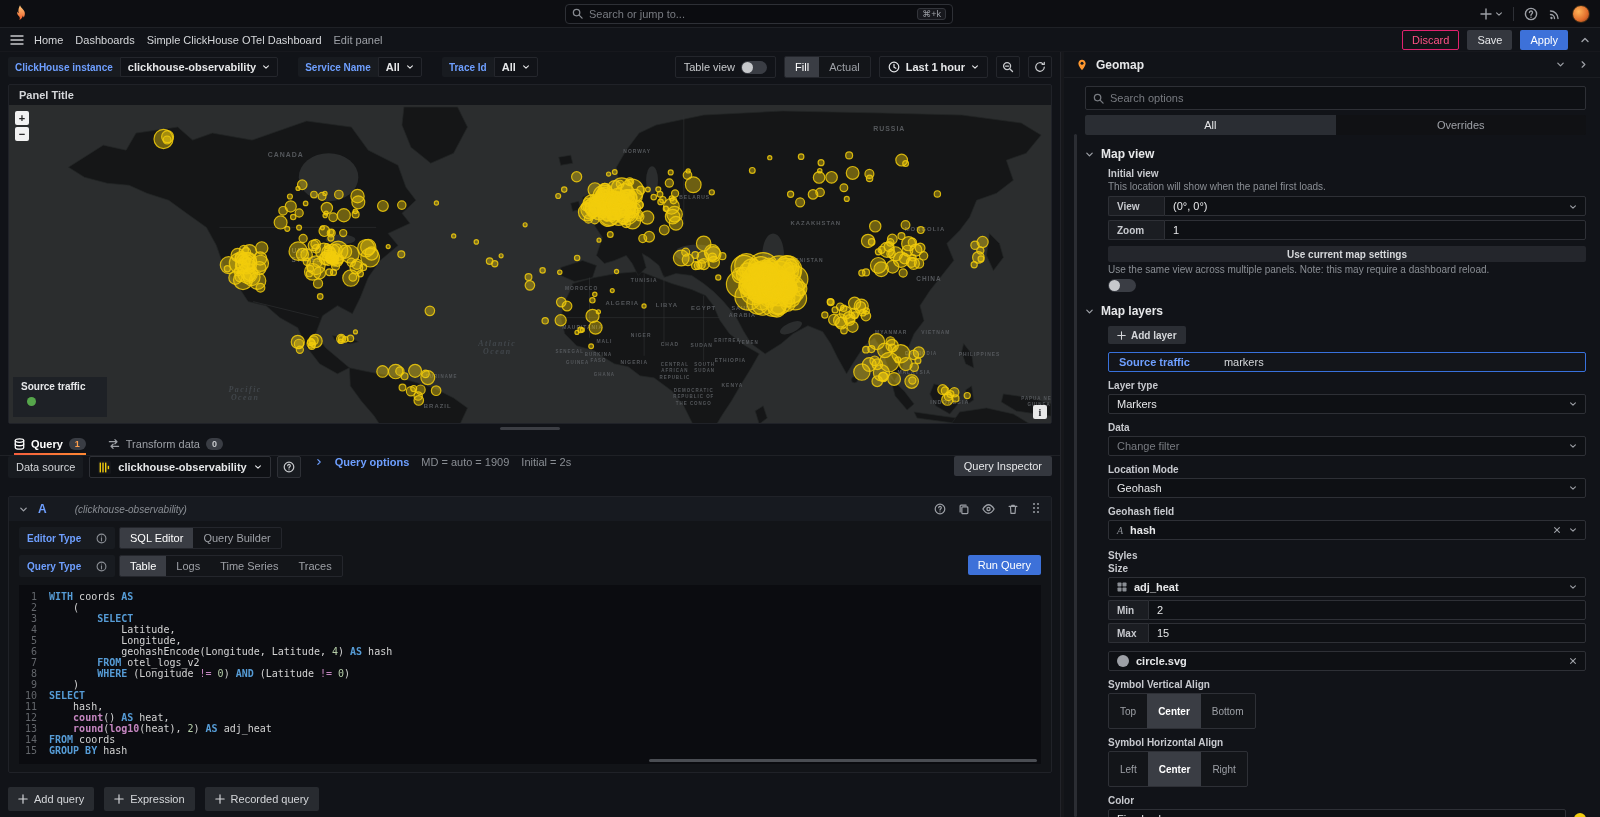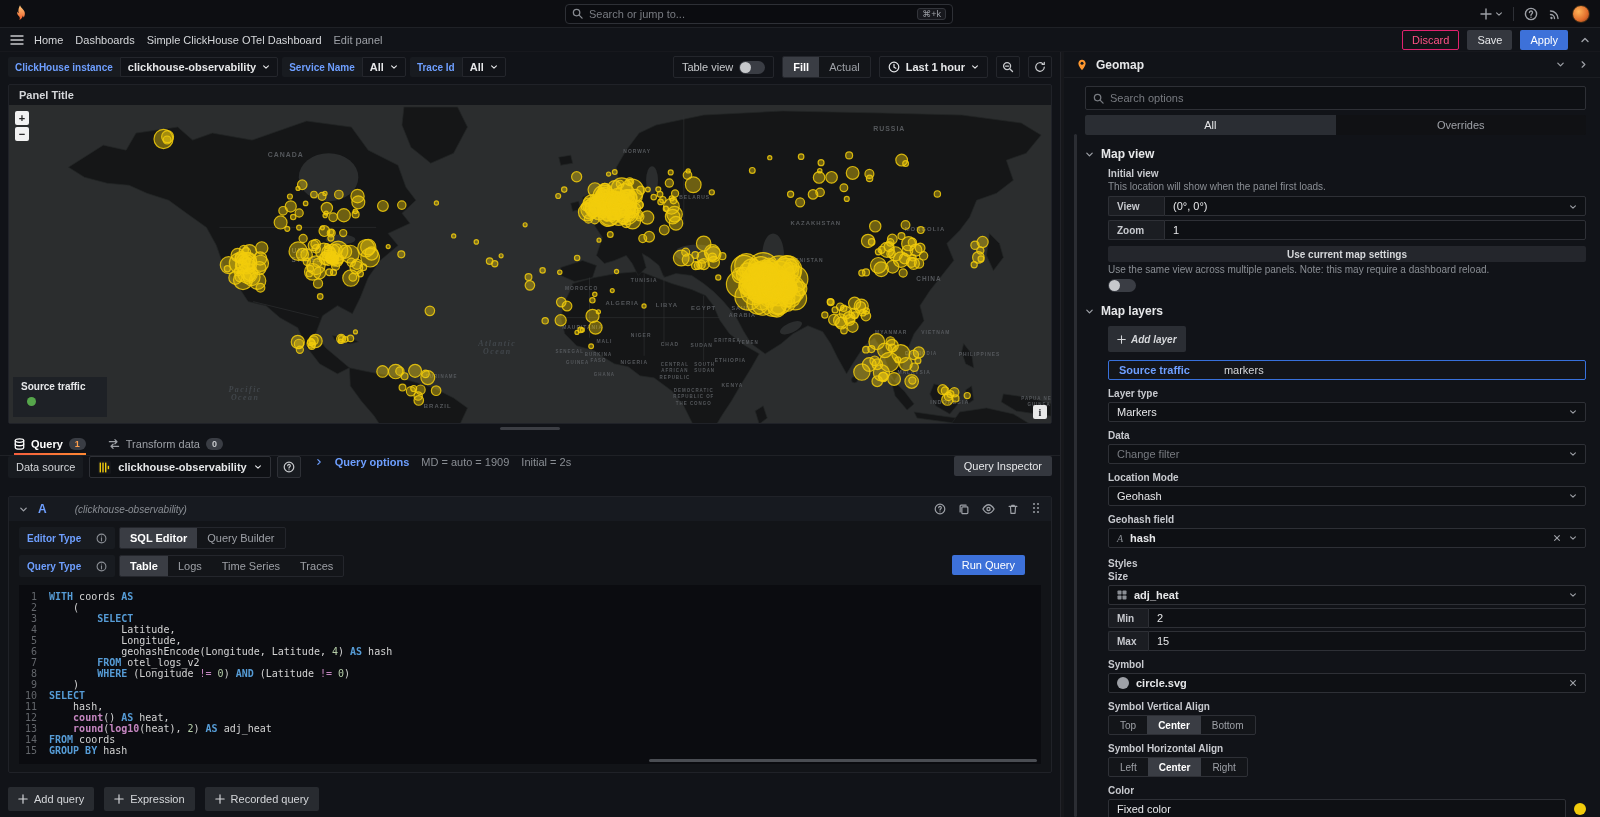--- a/index.html
+++ b/index.html
@@ -32,31 +32,31 @@
   .btn-blue { background:#3d71d9; color:#fff; }
   .chev-up-btn { color:#9da0a6; margin-left:4px; }
 
   
   .workspace { display:flex; height:765px; }
   .main { width:1060px; position:relative; }
   .vsplit { width:4px; background:#16171b; border-left:1px solid #222329; }
   .options { width:536px; background:#111318; position:relative; }
 
   
-  .toolbar { height:30px; display:flex; align-items:center; padding:0 8px; gap:4px; }
+  .toolbar { height:30px; display:flex; align-items:center; padding:0 8px; gap:20px; }
   .varset { display:flex; align-items:center; }
   .varlabel { background:#181b20; color:#6e9fff; font-size:10px; font-weight:bold; height:20px; display:flex; align-items:center; padding:0 7px; border-radius:2px 0 0 2px; }
   .varval { background:#111318; border:1px solid #24262c; height:20px; display:flex; align-items:center; gap:6px; padding:0 7px; font-size:11px; font-weight:bold; color:#e6e7e9; border-radius:0 2px 2px 0; }
   .toolbar-right { margin-left:auto; display:flex; align-items:center; gap:8px; }
   .tv-group { display:flex; align-items:center; gap:6px; border:1px solid #24262c; border-radius:2px; height:22px; padding:0 8px; color:#c7c9cc; font-size:11px; }
   .switch { width:26px; height:13px; border-radius:8px; background:#3a3d44; position:relative; }
   .switch .knob { position:absolute; left:1px; top:1px; width:11px; height:11px; border-radius:50%; background:#c7c9cc; }
   .seg { display:flex; border:1px solid #24262c; background:#131519; border-radius:2px; height:22px; overflow:hidden; }
   .seg .opt { padding:0 10px; display:flex; align-items:center; font-size:11px; color:#9da0a6; cursor:pointer; }
-  .seg .opt.on { background:#3a3d44; color:#fff; font-weight:bold; }
+  .seg .opt.on { background:#3a3d44; color:#fff; font-weight:normal; }
   .timebtn { display:flex; align-items:center; gap:6px; border:1px solid #24262c; border-radius:2px; height:22px; padding:0 8px; color:#e6e7e9; font-size:11px; font-weight:bold; }
   .iconbtn { border:1px solid #24262c; border-radius:2px; height:22px; width:24px; display:flex; align-items:center; justify-content:center; color:#c7c9cc; }
 
   
   .panelcard { margin:2px 8px 0 8px; height:340px; background:#15171b; border:1px solid #202228; border-radius:2px; display:flex; flex-direction:column; }
   .paneltitle { height:20px; font-size:11px; font-weight:bold; color:#d5d7da; display:flex; align-items:center; padding:0 10px; }
   .mapwrap { flex:1; position:relative; overflow:hidden; }
   #mapsvg { width:100%; height:100%; display:block; }
   .clabel { fill:#55585c; font-weight:bold; letter-spacing:1px; font-size:6px; text-anchor:middle; font-family:"Liberation Sans",sans-serif; }
   .olabel { fill:#41464b; font-style:italic; font-weight:bold; letter-spacing:1.5px; font-size:8px; text-anchor:middle; font-family:"Liberation Serif",serif; }
@@ -92,21 +92,21 @@
 
   
   .querycard { margin:8px 8px 0 8px; background:#121418; border:1px solid #202228; border-radius:2px; position:relative; padding-bottom:8px; }
   .qhead { height:24px; background:#171a20; display:flex; align-items:center; padding:0 10px; gap:10px; }
   .qhead .refid { color:#6e9fff; font-weight:bold; font-size:12px; }
   .qhead .refds { color:#8a8e94; font-style:italic; font-size:10px; margin-left:18px; }
   .qhead .tools { margin-left:auto; display:flex; gap:12px; color:#9da0a6; }
   .formrow { display:flex; align-items:center; margin:6px 10px 0 10px; gap:4px; }
   .flabel { background:#181b20; color:#6e9fff; font-size:10px; font-weight:bold; height:22px; width:96px; display:flex; align-items:center; justify-content:space-between; padding:0 8px; border-radius:2px; }
   .flabel .i { color:#8a8e94; }
-  .runq { position:absolute; right:26px; top:58px; }
+  .runq { position:absolute; right:10px; top:58px; }
   .sqlbox { margin:8px 10px 0 10px; background:#0b0c10; padding:6px 0 8px 0; position:relative; font-family:"DejaVu Sans Mono",monospace; font-size:10px; line-height:11px; }
   .sql-line { display:flex; white-space:pre; }
   .sql-gut { width:30px; text-align:right; padding-right:12px; color:#63666b; flex:none; user-select:none; }
   .t-kw { color:#569cd6; font-weight:bold; }
   .t-fn { color:#c586c0; font-weight:bold; }
   .t-op { color:#c586c0; }
   .t-num { color:#b5cea8; }
   .t-pl { color:#d4d4d4; }
   .hscroll { position:absolute; right:4px; bottom:2px; height:3px; width:38%; background:#4a4d53; border-radius:2px; }
   .addrow { margin:14px 0 0 8px; display:flex; gap:10px; }
@@ -130,31 +130,31 @@
   .opsub { margin-left:23px; }
   .sublabel { font-size:10px; font-weight:bold; color:#c7c9ce; margin-top:7px; }
   .subdesc { font-size:10px; color:#8a8e94; margin-top:2px; line-height:11px; }
   .pair { display:flex; margin-top:4px; height:20px; }
   .pair .pl { width:56px; background:#1b1d22; border:1px solid #2e3036; border-right:none; display:flex; align-items:center; padding:0 8px; font-size:10px; font-weight:bold; color:#c7c9ce; border-radius:2px 0 0 2px; }
   .pair .pv { flex:1; background:#0e1014; border:1px solid #2e3036; display:flex; align-items:center; padding:0 8px; font-size:11px; color:#e6e7e9; border-radius:0 2px 2px 0; gap:6px; }
   .pair .pv .caret { margin-left:auto; color:#9da0a6; }
   .fullbtn { margin-top:6px; height:16px; background:#24262c; border-radius:2px; display:flex; align-items:center; justify-content:center; font-size:10px; font-weight:bold; color:#d5d7da; cursor:pointer; }
   .toggle { margin-top:4px; width:28px; height:13px; border-radius:8px; background:#3a3d44; position:relative; cursor:pointer; }
   .toggle .knob { position:absolute; left:1px; top:1px; width:11px; height:11px; border-radius:50%; background:#c7c9cc; }
-  .smallbtn { margin-top:8px; height:26px; background:#2b2e34; border-radius:2px; display:inline-flex; align-items:center; padding:0 9px; gap:5px; font-size:10px; font-weight:bold; color:#d5d7da; cursor:pointer;font-style:italic; }
+  .smallbtn { margin-top:8px; height:18px; background:#2b2e34; border-radius:2px; display:inline-flex; align-items:center; padding:0 9px; gap:5px; font-size:10px; font-weight:bold; color:#d5d7da; cursor:pointer; }
   .layerrow { margin-top:8px; height:20px; border:1px solid #3871dc; background:#13151a; display:flex; align-items:center; padding:0 10px; gap:34px; border-radius:2px; }
   .layerrow .lname { color:#6e9fff; font-size:11px; font-weight:bold; }
   .layerrow .lkind { color:#d5d7da; font-size:11px; }
   .fld { margin-top:8px; }
   .fld .flab { font-size:10px; font-weight:bold; color:#c7c9ce; }
   .selectbox { margin-top:3px; height:20px; background:#0e1014; border:1px solid #2e3036; border-radius:2px; display:flex; align-items:center; padding:0 8px; gap:7px; font-size:11px; color:#e6e7e9; }
   .selectbox .caret { margin-left:auto; color:#9da0a6; display:flex; gap:8px; align-items:center;}
   .selectbox.placeholder { color:#787b81; }
   .fldicon { color:#8a8e94; font-size:10px; }
-  .segsm { display:inline-flex; border:1px solid #2e3036; background:#131519; border-radius:2px; height:20px; overflow:hidden; margin-top:3px; }
+  .segsm { display:inline-flex; border:1px solid #2e3036; background:#131519; border-radius:2px; height:36px; overflow:hidden; margin-top:3px; }
   .segsm .opt { padding:0 11px; display:flex; align-items:center; font-size:10px; color:#9da0a6; cursor:pointer; }
   .segsm .opt.on { background:#3a3d44; color:#fff; font-weight:bold; }
   .colorrow { display:flex; align-items:center; gap:8px; margin-top:3px; }
   .colorrow .selectbox { flex:1; margin-top:0; }
   .swatch { width:12px; height:12px; border-radius:50%; }
 </style>
 </head>
 <body>
 
 <div class="topnav">
@@ -1282,21 +1282,20 @@
             </div>
             <div class="pair" style="margin-top:3px">
               <span class="pl" style="width: 40px">Max</span>
               <span class="pv">
                   <span>15</span>
                 </span>
             </div>
           </div>
 
           <div class="fld">
-            <div class="flab">Symbol</div>
             <div class="selectbox">
               <span style="width:12px;height:12px;border-radius:50%;background:#9da0a6;display:inline-block"></span>
               <span style="font-weight:bold">circle.svg</span>
               <span class="caret">
                   <svg class="gl ic" width="8" height="8" viewBox="0 0 10 10">
                     <path d="M2 2l6 6M8 2l-6 6"></path>
                   </svg>
                 </span>
             </div>
           </div>

